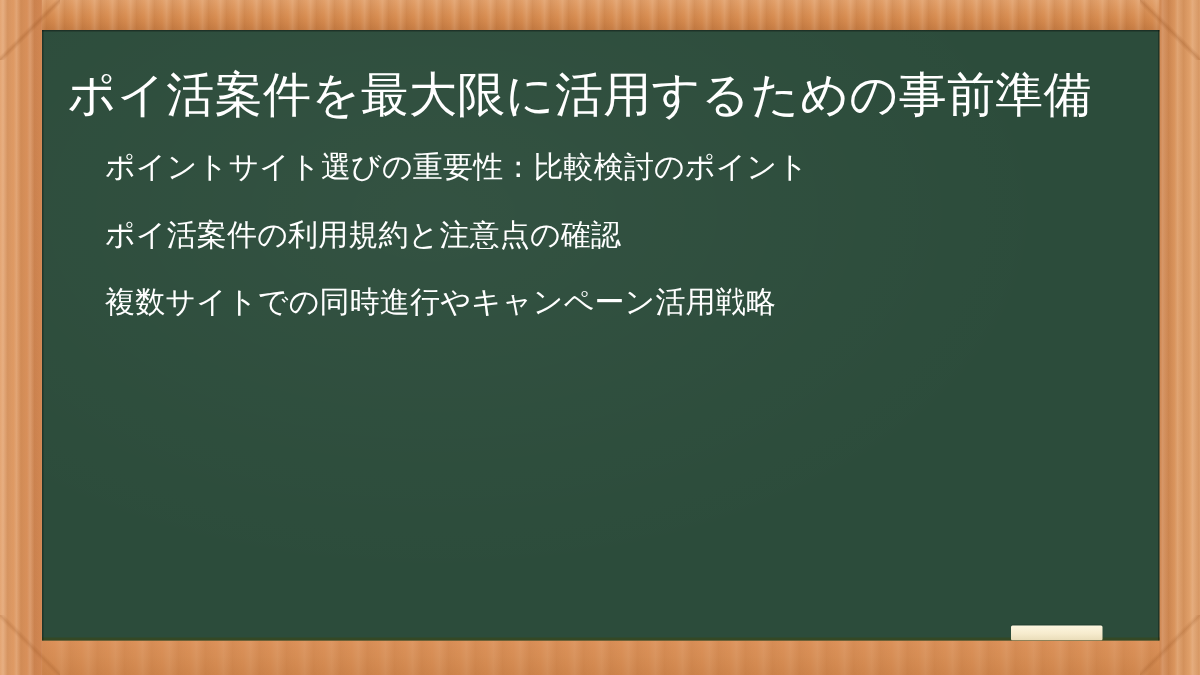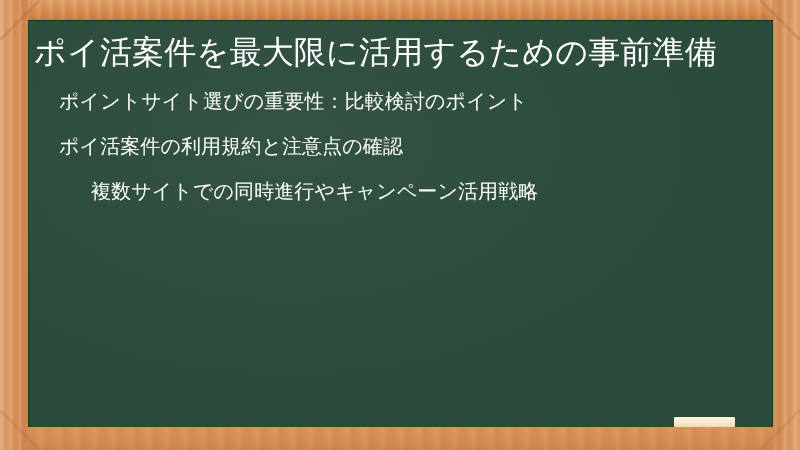--- a/index.html
+++ b/index.html
@@ -103,21 +103,21 @@
       inset 1px 0 0 rgba(0,0,0,0.30),
       inset -1px 0 0 rgba(0,0,0,0.30),
       inset 0 -2px 0 rgba(60,70,20,0.55);
     overflow: hidden;
   }
 
   
   .board-content {
     position: absolute;
     left: 0; right: 0; top: 0;
-    padding: 1px;
+    padding: 12px;
   }
 
   .title {
     margin: 0;
     padding: 11px 20px 0 5px;
     color: #ffffff;
     font-size: 32px;
     line-height: 1.28;
     font-weight: 400;
     letter-spacing: 0.2px;
@@ -130,21 +130,21 @@
     padding: 15px 8px 0 30px;
   }
   .agenda-item {
     color: #ffffff;
     font-size: 20px;
     line-height: 1.30;
     font-weight: 400;
     letter-spacing: 0.1px;
     margin: 0 0 19px 0;
   }
-  .agenda-item:last-child { margin-bottom: 0; margin-left: 32px; }
+  .agenda-item:last-child { margin-bottom: 0; }
 
   
   .chalk {
     position: absolute;
     right: 38px;
     bottom: 0px;
     width: 61px;
     height: 10px;
     background: linear-gradient(to bottom, #fdf6e0 0%, #f6ebcd 55%, #e9dcb8 100%);
     border-radius: 1px;

